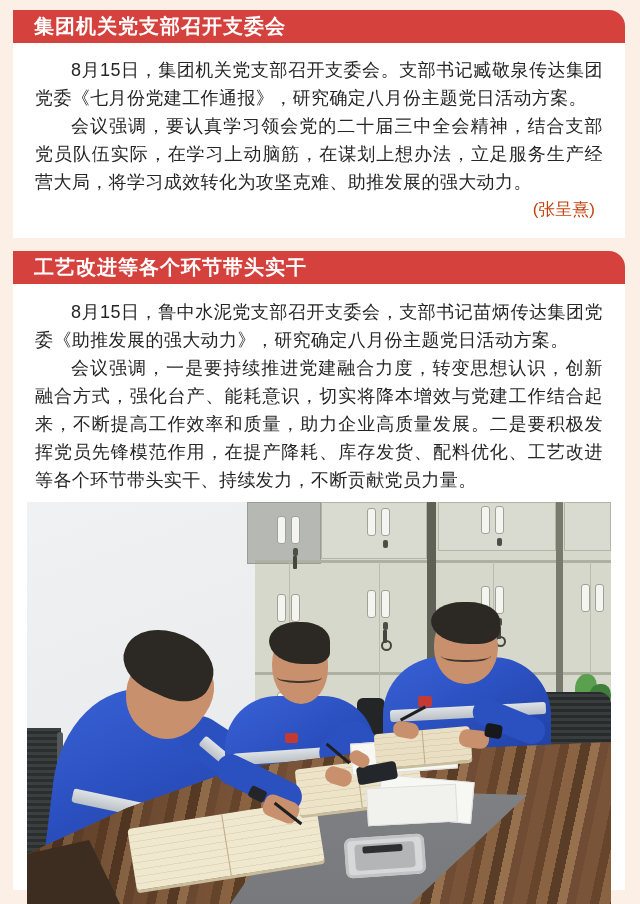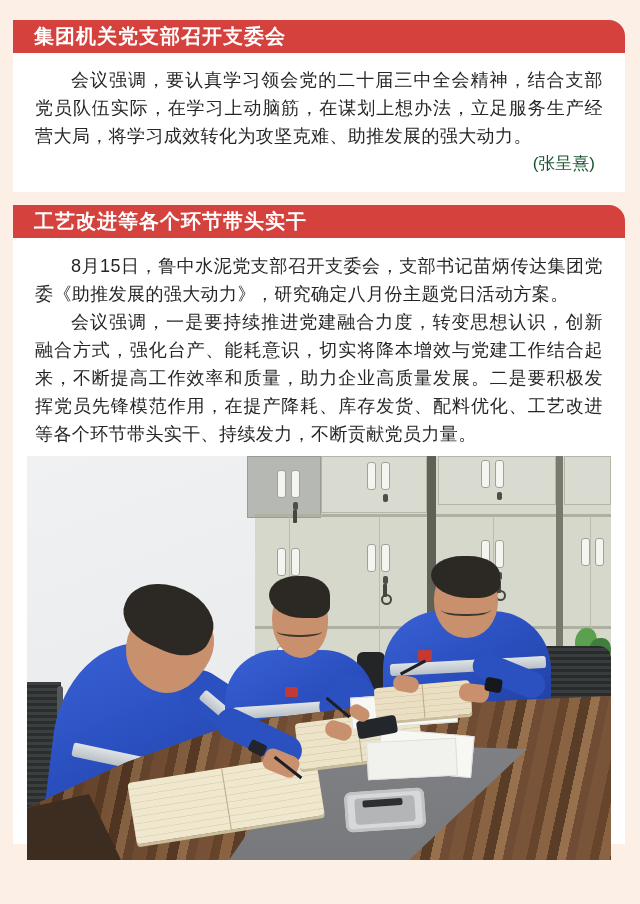--- a/index.html
+++ b/index.html
@@ -8,35 +8,35 @@
     background:#fcefe5;
     font-family:"Liberation Sans","DejaVu Sans",sans-serif;
     color:#262626;
   }
   .banner{
     margin:0 15px 0 13px; height:33px; line-height:33px;
     background:#d5413d; border-radius:0 16px 0 0;
     color:#ffffff; font-weight:bold; font-size:20px;
     padding-left:21px; letter-spacing:1px;
   }
-  .banner.first{margin-top:20px;}
+  .banner.first{margin-top:10px;}
   .banner.second{margin-top:13px;}
   .card{
     margin:0 15px 0 13px; background:#ffffff;
   }
   .card1{padding:13px 22px 14px 22px;}
   .card2{padding:14px 0 0 0; height:606px; box-sizing:border-box;}
   .card2 .p{margin-left:22px; margin-right:22px;}
   .p{
     margin:0; font-size:18px; line-height:28px; text-align:justify;
     text-indent:2em; letter-spacing:0.4px; color:#262626;
   }
   .byline{
     margin:0; font-size:17px; line-height:28px; text-align:right;
-    padding-right:8px; color:#14532d;
+    padding-right:8px; color:#c2410c;
   }
   
   .photo{
     position:relative; width:584px; height:404px; margin:8px auto 0 auto;
     overflow:hidden; background:linear-gradient(160deg,#f0f1f3 0%,#e9ebec 55%,#dfe2e2 100%);
   }
   .photo *{position:absolute;}
   
   .lockers{left:228px; top:0; width:356px; height:286px; background:#d7d8cc;}
   .lk-topbox{top:0; background:#dadbd0; border:1px solid #b2b5a7; box-sizing:border-box;}
@@ -140,20 +140,21 @@
 </style>
 </head>
 <body>
 
 <div class="page">
 
   <div class="banner first">
     <span>集团机关党支部召开支委会</span>
   </div>
   <div class="card card1">
+    <p class="p">8月15日，集团机关党支部召开支委会。支部书记臧敬泉传达集团党委《七月份党建工作通报》，研究确定八月份主题党日活动方案。</p>
     <p class="p">会议强调，要认真学习领会党的二十届三中全会精神，结合支部党员队伍实际，在学习上动脑筋，在谋划上想办法，立足服务生产经营大局，将学习成效转化为攻坚克难、助推发展的强大动力。</p>
     <p class="byline">(张呈熹)</p>
   </div>
 
   <div class="banner second">
     <span>工艺改进等各个环节带头实干</span>
   </div>
   <div class="card card2">
     <p class="p">8月15日，鲁中水泥党支部召开支委会，支部书记苗炳传达集团党委《助推发展的强大动力》，研究确定八月份主题党日活动方案。</p>
     <p class="p">会议强调，一是要持续推进党建融合力度，转变思想认识，创新融合方式，强化台产、能耗意识，切实将降本增效与党建工作结合起来，不断提高工作效率和质量，助力企业高质量发展。二是要积极发挥党员先锋模范作用，在提产降耗、库存发货、配料优化、工艺改进等各个环节带头实干、持续发力，不断贡献党员力量。</p>

